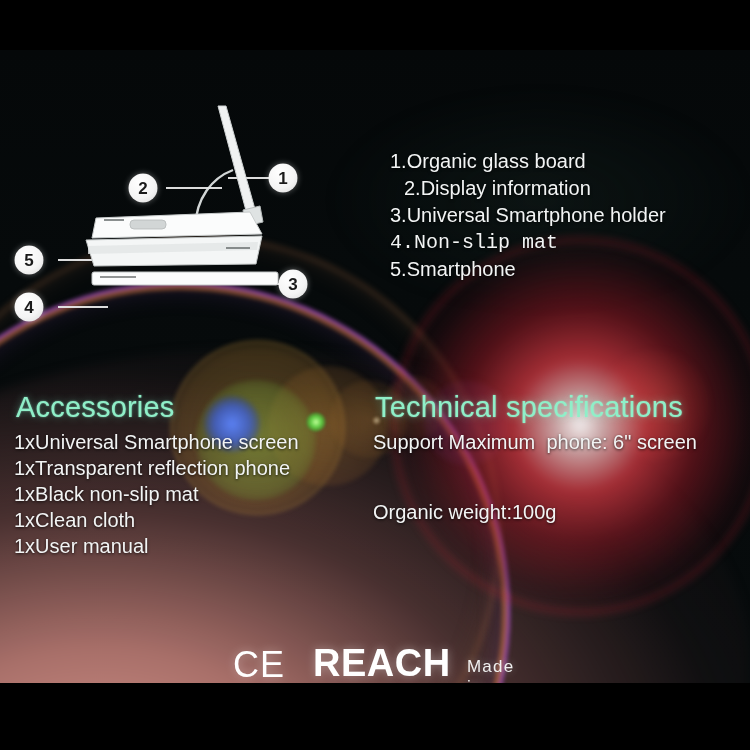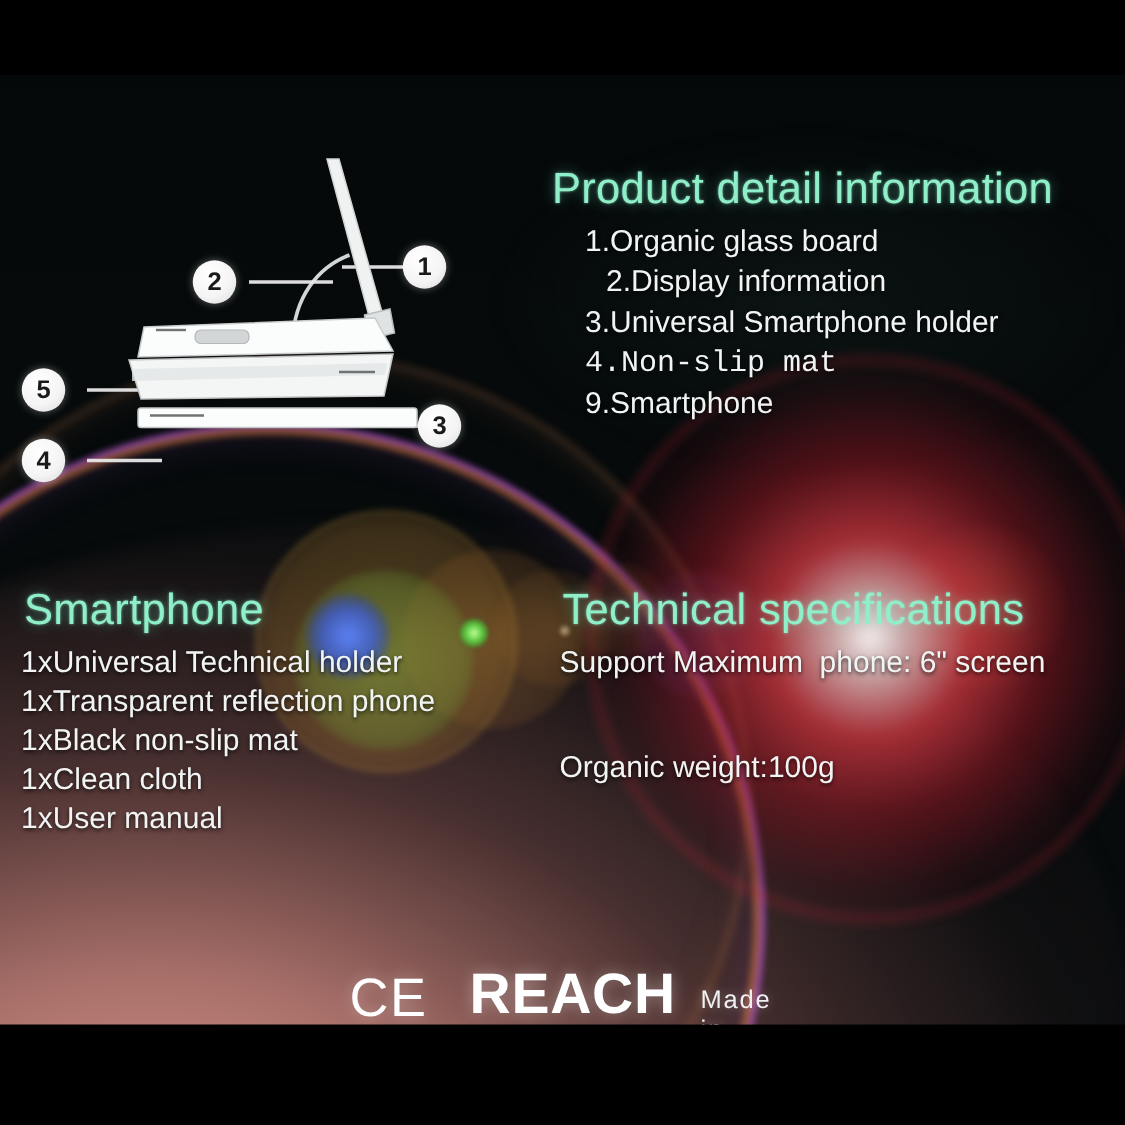--- a/index.html
+++ b/index.html
@@ -263,29 +263,28 @@
         </g>
       </svg>
 
       <div class="badge" style="left:283px; top:128px; transform:translate(-50%,-50%);">1</div>
       <div class="badge" style="left:143px; top:138px; transform:translate(-50%,-50%);">2</div>
       <div class="badge" style="left:293px; top:234px; transform:translate(-50%,-50%);">3</div>
       <div class="badge" style="left:29px;  top:257px; transform:translate(-50%,-50%);">4</div>
       <div class="badge" style="left:29px;  top:210px; transform:translate(-50%,-50%);">5</div>
     </div>
 
-    <div class="heading" style="left:368px; top:60px;">Product detail information</div>
     <div class="body-line" style="left:390px; top:100px;">1.Organic glass board</div>
     <div class="body-line" style="left:404px; top:127px;">2.Display information</div>
     <div class="body-line" style="left:390px; top:154px;">3.Universal Smartphone holder</div>
     <div class="body-line" style="left:390px; top:181px;font-family:Liberation Mono, monospace;">4.Non-slip mat</div>
-    <div class="body-line" style="left:390px; top:208px;">9.Smartphone</div>
-
-    <div class="heading" style="left:16px; top:341px;">Smartphone</div>
-    <div class="body-line" style="left:14px; top:381px;">1xUniversal Technical holder</div>
+    <div class="body-line" style="left:390px; top:208px;">5.Smartphone</div>
+
+    <div class="heading" style="left:16px; top:341px;">Accessories</div>
+    <div class="body-line" style="left:14px; top:381px;">1xUniversal Smartphone screen</div>
     <div class="body-line" style="left:14px; top:407px;">1xTransparent reflection phone</div>
     <div class="body-line" style="left:14px; top:433px;">1xBlack non-slip mat</div>
     <div class="body-line" style="left:14px; top:459px;">1xClean cloth</div>
     <div class="body-line" style="left:14px; top:485px;">1xUser manual</div>
 
     <div class="heading" style="left:375px; top:341px;">Technical specifications</div>
     <div class="body-line spec-line" style="left:373px; top:381px;">Support Maximum  phone: 6" screen</div>
     <div class="body-line spec-line" style="left:373px; top:451px;">Organic weight:100g</div>
 
     <div class="cert-row">

